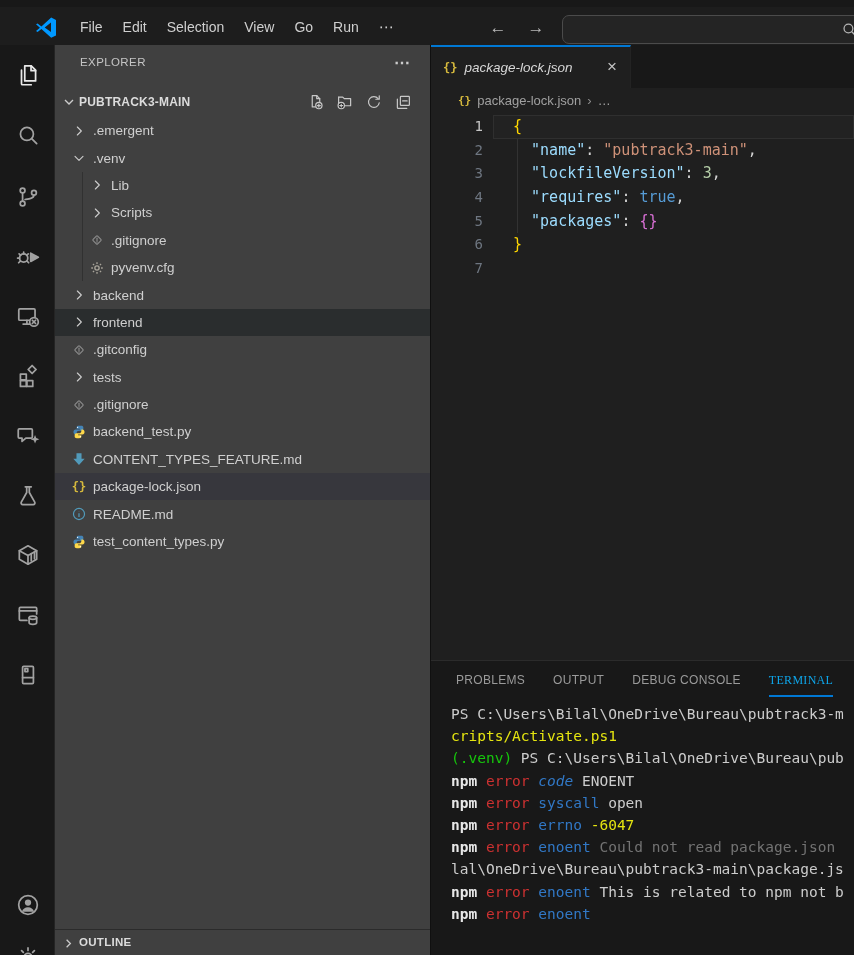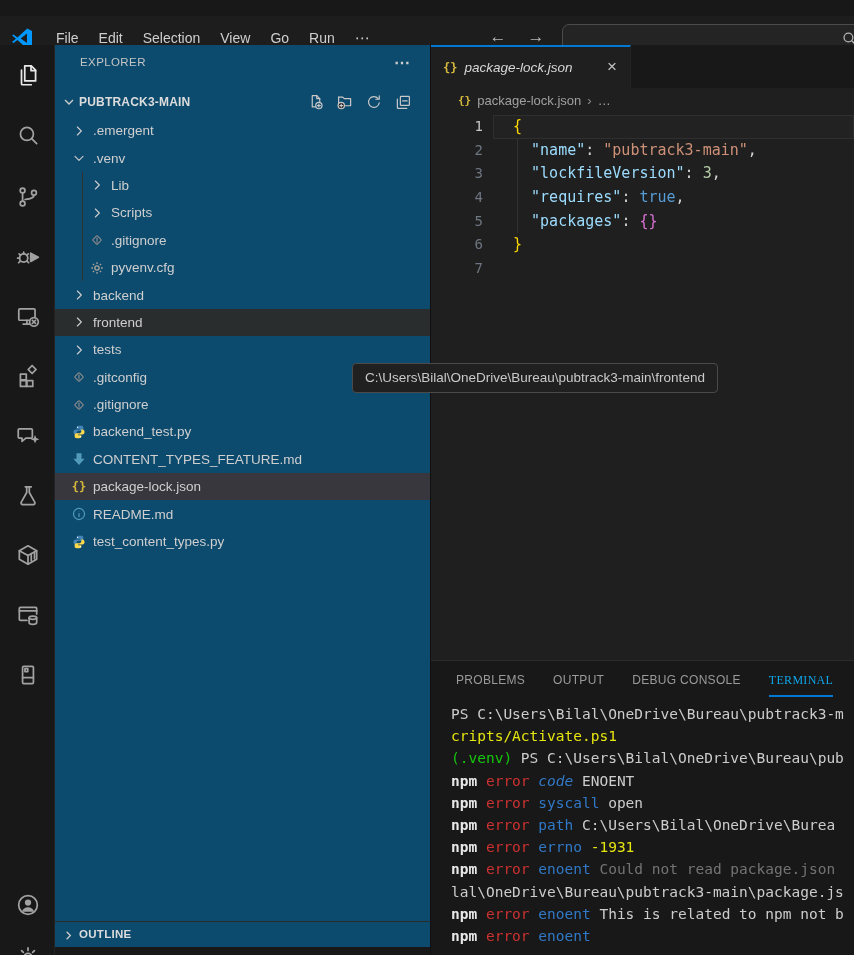--- a/index.html
+++ b/index.html
@@ -1,43 +1,43 @@
 <!DOCTYPE html>
 <html><head>
 <meta charset="utf-8">
 <style>
   * { margin:0; padding:0; box-sizing:border-box; }
   html,body { width:854px; height:955px; overflow:hidden; background:#181818;
               font-family:"Liberation Sans", sans-serif; }
   .window { position:relative; width:854px; height:955px; background:#181818; }
 
   
-  .titlebar { position:absolute; left:0; top:16px; width:100%; height:45px;
-              background:#1d1d1d; border-bottom:2px solid #b91c1c;
-              display:flex; align-items:center; }
+  .titlebar { position:absolute; left:0; top:7px; width:100%; height:45px;
+              background:#1d1d1d; border-bottom:5px solid #b91c1c;
+              display:flex; align-items:center;padding-left:24px; }
   .logo { width:24px; height:24px; margin:0 12px 0 10px; flex:none; }
   .menu-item { color:#cfcfcf; font-size:14px; padding:5px 10px; border-radius:5px; cursor:default; }
   .menu-more { color:#cfcfcf; font-size:15px; padding:5px 10px; letter-spacing:1px; }
   .nav-arrow { position:absolute; top:11px; color:#b8b8b8; font-size:17px; width:24px; text-align:center; }
   .nav-back { left:486px; } .nav-fwd { left:524px; }
   .searchbox { position:absolute; left:562px; top:8px; width:320px; height:29px;
                background:#242424; border:1px solid #4b4b4b; border-radius:7px; }
   .searchbox .sicon { position:absolute; left:278px; top:5px; width:17px; height:17px; color:#b5b5b5; }
 
   
   .activitybar { position:absolute; left:0; top:45px; width:55px; bottom:0;
                  background:#181818; border-right:1px solid #242424; overflow:hidden; }
   .ab-item { position:absolute; left:0; width:55px; height:48px;
              display:flex; align-items:center; justify-content:center; color:#a2a2a2; }
   .ab-item.active { color:#e9e9e9; }
   .ab-item svg { width:26px; height:26px; }
 
   
-  .sidebar { position:absolute; left:55px; top:45px; width:375px; bottom:8px;
-             background:#0c4a6e; overflow:hidden; }
+  .sidebar { position:absolute; left:55px; top:45px; width:375px; bottom:0;
+             background:#404040; overflow:hidden; }
   .sb-header { height:34px; display:flex; align-items:center; padding:0 16px 0 25px; }
   .sb-title { color:#c5c5c5; font-size:11.5px; letter-spacing:.4px; }
   .sb-more { margin-left:auto; color:#cccccc; font-size:16px; font-weight:bold; padding:0 4px; border-radius:4px; }
   .section-header { height:30px; margin-top:8px; display:flex; align-items:center; padding:0 18px 0 6px; }
   .section-header .chev { width:16px; height:16px; color:#cccccc; flex:none; }
   .section-label { color:#dcdcdc; font-size:12px; font-weight:bold; letter-spacing:.2px; margin-left:2px; }
   .section-actions { margin-left:auto; display:flex; gap:11px; }
   .section-actions .act { width:18px; height:18px; color:#c8c8c8; }
   .tree { position:relative; }
   .row { position:relative; height:27.4px; display:flex; align-items:center; color:#cfcfcf;
@@ -309,36 +309,36 @@
         <div class="row lvl1 hover">
           <span class="ticon">
             <svg viewBox="0 0 24 24" fill="none" stroke="currentColor" stroke-width="1.6" stroke-linecap="round" stroke-linejoin="round">
               <path d="m9.5 6 6 6-6 6"></path>
             </svg>
           </span>
           <span>frontend</span>
         </div>
         <div class="row lvl1">
           <span class="ticon">
-            <svg viewBox="0 0 24 24" fill="none" stroke="currentColor" stroke-width="1.6" stroke-linecap="round" stroke-linejoin="round">
-              <path d="m9.5 6 6 6-6 6"></path>
-            </svg>
-          </span>
-          <span>tests</span>
-        </div>
-        <div class="row lvl1">
-          <span class="ticon">
             <svg viewBox="0 0 24 24" fill="none" stroke="#8b8b8b" stroke-width="1.7">
               <rect x="7.2" y="7.2" width="9.6" height="9.6" rx="1.4" transform="rotate(45 12 12)"></rect>
               <circle cx="12" cy="9.3" r="1.1" fill="#8b8b8b" stroke="none"></circle>
               <circle cx="12" cy="15" r="1.1" fill="#8b8b8b" stroke="none"></circle>
               <path d="M12 10v4"></path>
             </svg>
           </span>
           <span>.gitconfig</span>
+        </div>
+        <div class="row lvl1">
+          <span class="ticon">
+            <svg viewBox="0 0 24 24" fill="none" stroke="currentColor" stroke-width="1.6" stroke-linecap="round" stroke-linejoin="round">
+              <path d="m9.5 6 6 6-6 6"></path>
+            </svg>
+          </span>
+          <span>tests</span>
         </div>
         <div class="row lvl1">
           <span class="ticon">
             <svg viewBox="0 0 24 24" fill="none" stroke="#8b8b8b" stroke-width="1.7">
               <rect x="7.2" y="7.2" width="9.6" height="9.6" rx="1.4" transform="rotate(45 12 12)"></rect>
               <circle cx="12" cy="9.3" r="1.1" fill="#8b8b8b" stroke="none"></circle>
               <circle cx="12" cy="15" r="1.1" fill="#8b8b8b" stroke="none"></circle>
               <path d="M12 10v4"></path>
             </svg>
           </span>
@@ -449,25 +449,23 @@
           <span class="ptab">OUTPUT</span>
           <span class="ptab">DEBUG CONSOLE</span>
           <span class="ptab active">TERMINAL</span>
         </div>
       <div class="terminal" id="terminal">
           <div class="tline"><span style="color: rgb(204, 204, 204);">PS C:\Users\Bilal\OneDrive\Bureau\pubtrack3-m</span></div>
           <div class="tline"><span style="color: rgb(229, 229, 16);">cripts/Activate.ps1</span></div>
           <div class="tline"><span style="color: rgb(22, 198, 12);">(.venv)</span><span style="color: rgb(204, 204, 204);"> PS C:\Users\Bilal\OneDrive\Bureau\pub</span></div>
           <div class="tline"><span style="color: rgb(232, 232, 232); font-weight: bold;">npm </span><span style="color: rgb(205, 49, 49);">error </span><span style="color: rgb(49, 120, 198); font-style: italic;">code </span><span style="color: rgb(204, 204, 204);">ENOENT</span></div>
           <div class="tline"><span style="color: rgb(232, 232, 232); font-weight: bold;">npm </span><span style="color: rgb(205, 49, 49);">error </span><span style="color: rgb(49, 120, 198);">syscall </span><span style="color: rgb(204, 204, 204);">open</span></div>
-          <div class="tline"><span style="color: rgb(232, 232, 232); font-weight: bold;">npm </span><span style="color: rgb(205, 49, 49);">error </span><span style="color: rgb(49, 120, 198);">path </span><span style="color: rgb(204, 204, 204);">C:\Users\Bilal\OneDrive\Burea</span></div>
-          <div class="tline"><span style="color: rgb(232, 232, 232); font-weight: bold;">npm </span><span style="color: rgb(205, 49, 49);">error </span><span style="color: rgb(49, 120, 198);">errno </span><span style="color: rgb(229, 229, 16);">-1931</span></div>
+          <div class="tline"><span style="color: rgb(232, 232, 232); font-weight: bold;">npm </span><span style="color: rgb(205, 49, 49);">error </span><span style="color: rgb(49, 120, 198);">errno </span><span style="color: rgb(229, 229, 16);">-6047</span></div>
           <div class="tline"><span style="color: rgb(232, 232, 232); font-weight: bold;">npm </span><span style="color: rgb(205, 49, 49);">error </span><span style="color: rgb(49, 120, 198);">enoent </span><span style="color: #737373;">Could not read package.json</span></div>
           <div class="tline"><span style="color: rgb(204, 204, 204);">lal\OneDrive\Bureau\pubtrack3-main\package.js</span></div>
           <div class="tline"><span style="color: rgb(232, 232, 232); font-weight: bold;">npm </span><span style="color: rgb(205, 49, 49);">error </span><span style="color: rgb(49, 120, 198);">enoent </span><span style="color: rgb(204, 204, 204);">This is related to npm not b</span></div>
           <div class="tline"><span style="color: rgb(232, 232, 232); font-weight: bold;">npm </span><span style="color: rgb(205, 49, 49);">error </span><span style="color: rgb(49, 120, 198);">enoent</span></div>
         </div>
     </div>
   </div>
 
-  <div class="tooltip">C:\Users\Bilal\OneDrive\Bureau\pubtrack3-main\frontend</div>
 
 </div>
 
 </body></html>

